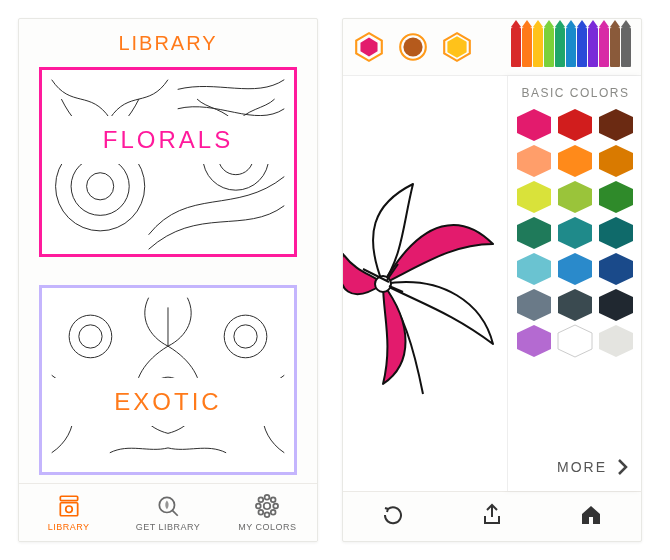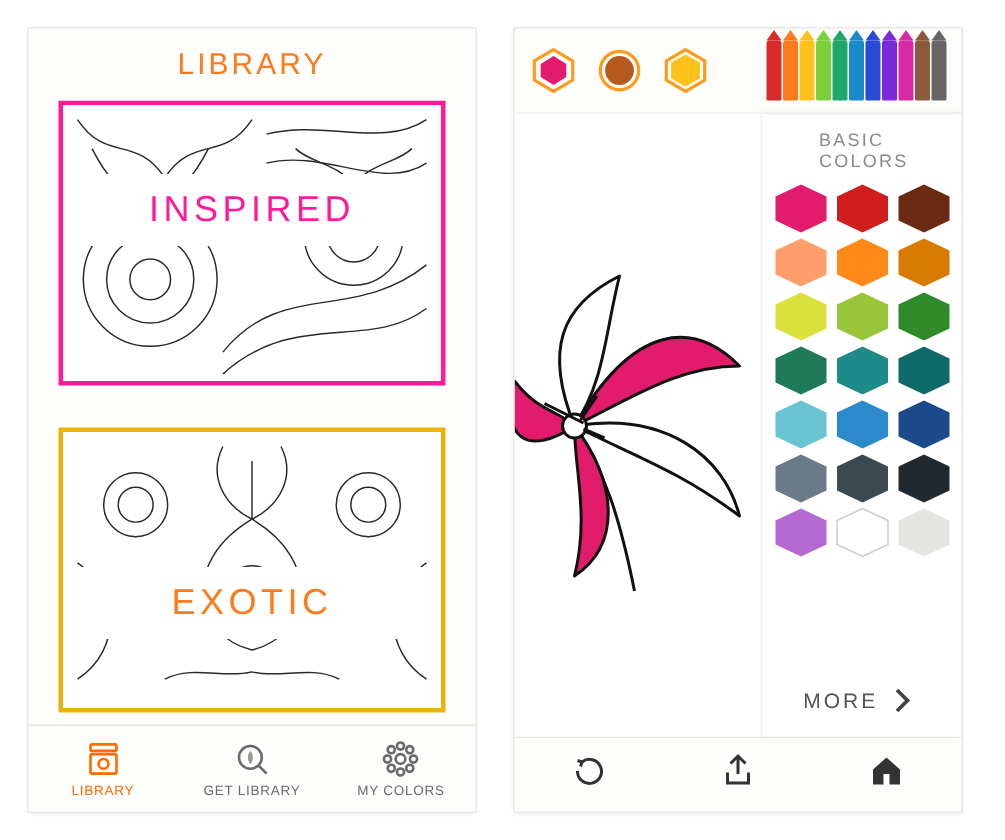--- a/index.html
+++ b/index.html
@@ -45,21 +45,21 @@
     flex-direction: column;
     gap: 28px;
   }
   .cat-card {
     height: 190px;
     position: relative;
     background: #ffffff;
     overflow: hidden;
   }
   .cat-card.florals { border: 3px solid #ff1a9c; }
-  .cat-card.exotic  { border: 3px solid #eab308; }
+  .cat-card.exotic  { border: 3px solid #c4b5fd; }
   .cat-art {
     position: absolute; inset: 0;
     opacity: 0.9;
   }
   .cat-band {
     position: absolute;
     left: 0; right: 0;
     top: 50%; transform: translateY(-50%);
     height: 48px;
     background: #ffffff;
@@ -144,40 +144,39 @@
     border-left: 1px solid #eee;
     display: flex;
     flex-direction: column;
     padding: 8px 6px 4px 6px;
     box-shadow: -2px 0 6px rgba(0,0,0,0.05);
   }
   .palette-title {
     color: #8a8a86;
     font-size: 12px;
     letter-spacing: 1.5px;
-    text-align: left;
+    text-align: center;
     padding: 2px 2px 8px 4px;
-    margin-left: 28px;
   }
   .swatch-grid {
     display: grid;
     grid-template-columns: repeat(3, 1fr);
     gap: 2px 2px;
     justify-items: center;
   }
   .swatch {
     width: 38px; height: 34px;
     cursor: pointer;
   }
   .more-row {
     margin-top: auto;
     height: 40px;
     display: flex;
     align-items: center;
-    justify-content: center;
+    justify-content: flex-end;
     gap: 10px;
     color: #555;
     font-size: 14px;
     letter-spacing: 2px;
     cursor: pointer;
     padding-right: 6px;
   }
   .toolbar2 {
     height: 50px;
     border-top: 1px solid #eceae6;
@@ -208,21 +207,21 @@
             <path d="M140 20 C180 10 220 30 250 10"></path>
             <path d="M140 40 C180 30 220 60 250 40"></path>
             <path d="M110 170 C150 120 200 150 250 110"></path>
             <path d="M110 185 C160 140 210 170 250 140"></path>
             <path d="M10 10 C30 40 50 20 70 50 90 20 110 40 130 10"></path>
             <circle cx="200" cy="90" r="34"></circle>
               <circle cx="200" cy="90" r="18"></circle>
             <path d="M200 56 C210 40 230 40 240 30 M200 56 C190 40 170 40 160 30"></path>
           </g>
         </svg>
-        <div class="cat-band">INSPIRED</div>
+        <div class="cat-band">FLORALS</div>
       </div>
 
       <div class="cat-card exotic">
         <svg class="cat-art" viewBox="0 0 260 190" xmlns="http://www.w3.org/2000/svg">
           <g fill="none" stroke="#111" stroke-width="1">
             <path d="M130 150 C90 140 80 90 130 60 C180 90 170 140 130 150 Z"></path>
             <path d="M130 60 L130 20 M130 60 C110 50 100 30 110 10 M130 60 C150 50 160 30 150 10"></path>
             <circle cx="50" cy="50" r="12"></circle>
               <circle cx="50" cy="50" r="22"></circle>
             <circle cx="210" cy="50" r="12"></circle>

